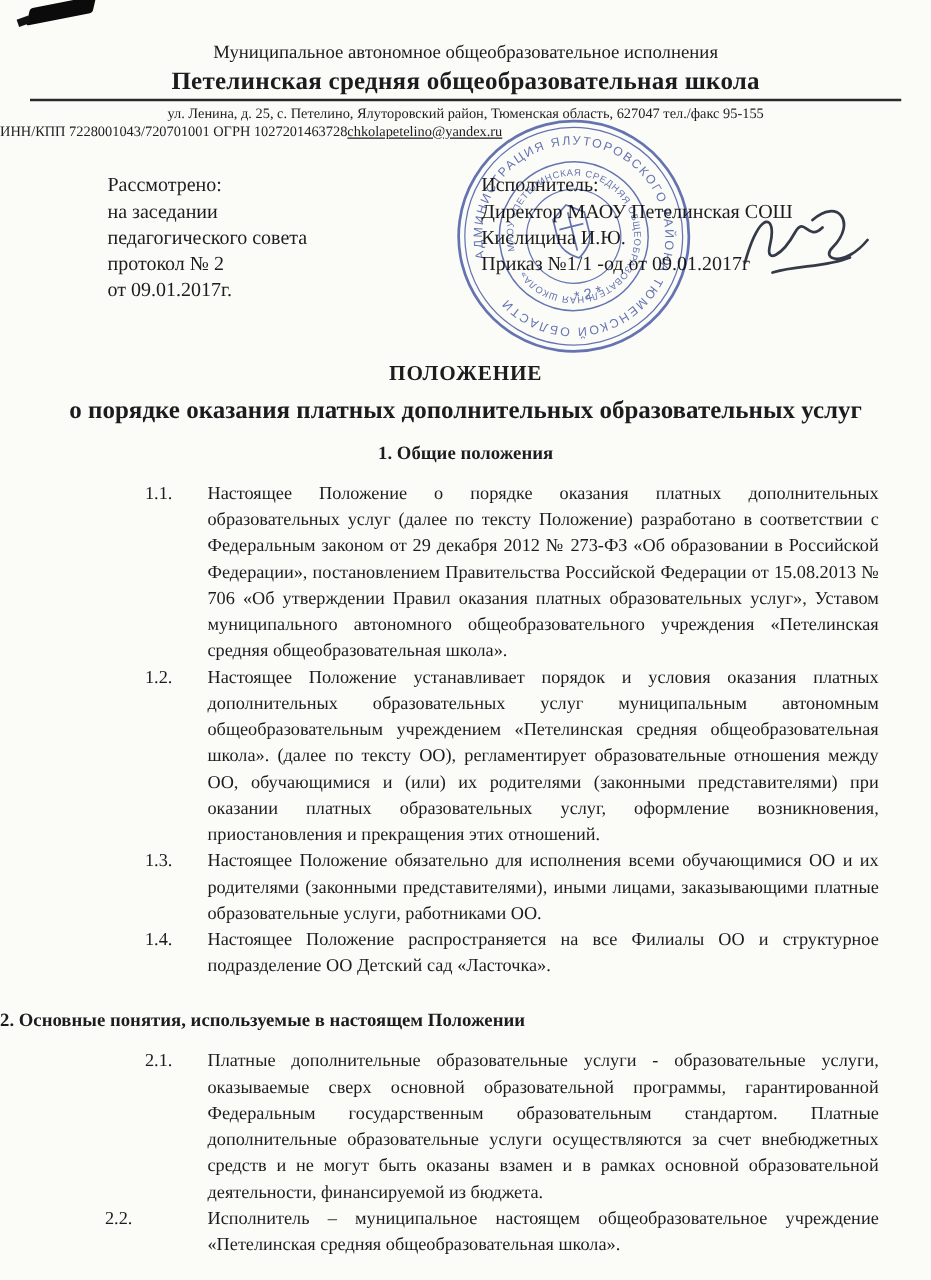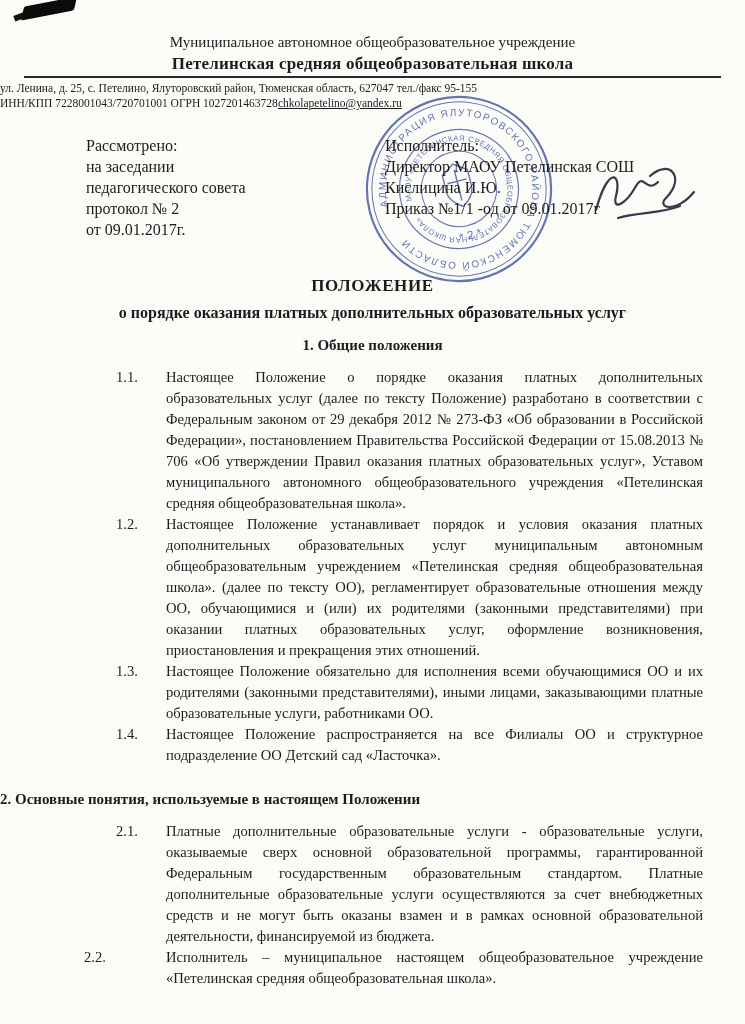--- a/index.html
+++ b/index.html
@@ -24,37 +24,37 @@
     border-radius:2px;
   }
   .corner-dot {
     position:absolute; top:14px; left:14px;
     width:10px; height:6px; background:#111;
     transform:rotate(-20deg);
   }
 
   .header { text-align:center; padding-top:34px; }
   .org-type { font-size:15px; }
-  .school-name { font-size:17px; font-weight:bold; margin-top:3px; letter-spacing:.2px; }
+  .school-name { font-size:20px; font-weight:bold; margin-top:3px; letter-spacing:.2px; }
   .header-rule { border-bottom:2px solid #2a2a2a; margin:2px 24px 4px 24px; }
-  .addr { font-size:11.5px; text-align:left; margin-top:1px; }
+  .addr { font-size:11.5px; text-align:center; margin-top:1px; }
   .reqs { font-size:11.5px; text-align:left; margin-top:3px; }
   .reqs .email { text-decoration:underline; }
 
   .approval {
     display:flex; justify-content:space-between;
     margin:26px 40px 0 86px;
     font-size:16px; line-height:21px;
   }
   .approval .col-left  { width:235px; }
   .approval .col-right { width:320px; }
 
-  .title-block { text-align:center; margin-top:36px; }
+  .title-block { text-align:center; margin-top:46px; }
   .doc-title { font-size:17px; font-weight:bold; letter-spacing:.6px; }
-  .doc-subtitle { font-size:16px; font-weight:bold; margin-top:8px; }
+  .doc-subtitle { font-size:20px; font-weight:bold; margin-top:8px; }
   .section-heading { font-size:15px; font-weight:bold; margin-top:15px; }
 
   .clauses { margin:13px 42px 0 116px; font-size:14.6px; line-height:21px;font-family:Liberation Serif, serif; }
   .clause { display:flex; }
   .clause .inum  { width:50px; flex:none; }
   .clause .itext { flex:1; text-align:justify; }
   .clause.outdent { margin-left:-32px;justify-content:center; }
   .clause.outdent .inum { width:82px; }
 
   .sec2-gap { height:10px; }
@@ -76,21 +76,21 @@
 </style>
 </head>
 <body>
 
 <div class="page">
 
   <div class="corner-mark"></div>
   <div class="corner-dot"></div>
 
   <div class="header">
-    <div class="org-type">Муниципальное автономное общеобразовательное учреждение</div>
+    <div class="org-type">Муниципальное автономное общеобразовательное исполнения</div>
     <div class="school-name">Петелинская средняя общеобразовательная школа</div>
   </div>
   <div class="header-rule"></div>
   <div class="addr">ул. Ленина, д. 25, с. Петелино, Ялуторовский район, Тюменская область, 627047 тел./факс 95-155</div>
   <div class="reqs">
     <span>ИНН/КПП 7228001043/720701001 ОГРН 1027201463728</span><span class="email">chkolapetelino@yandex.ru</span>
   </div>
 
   <div class="approval">
     <div class="col-left">

